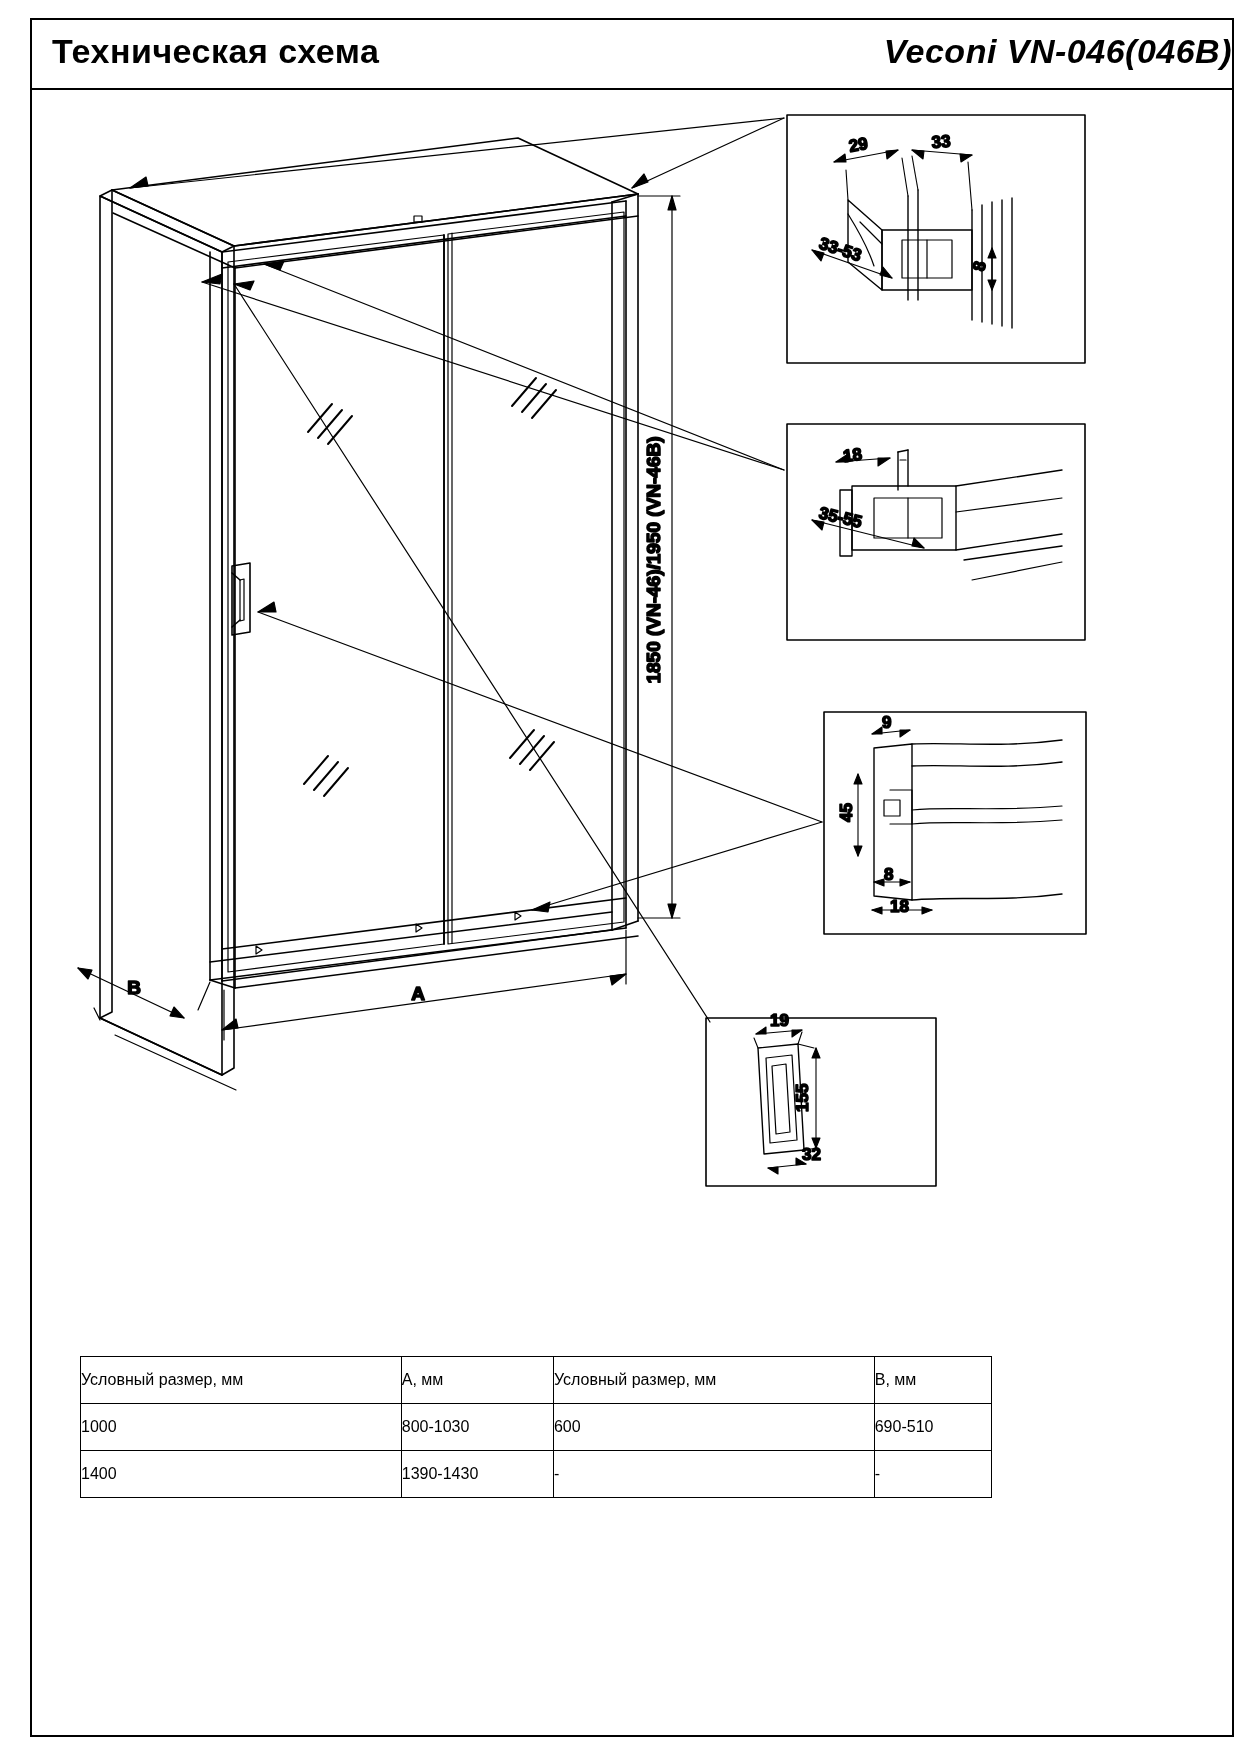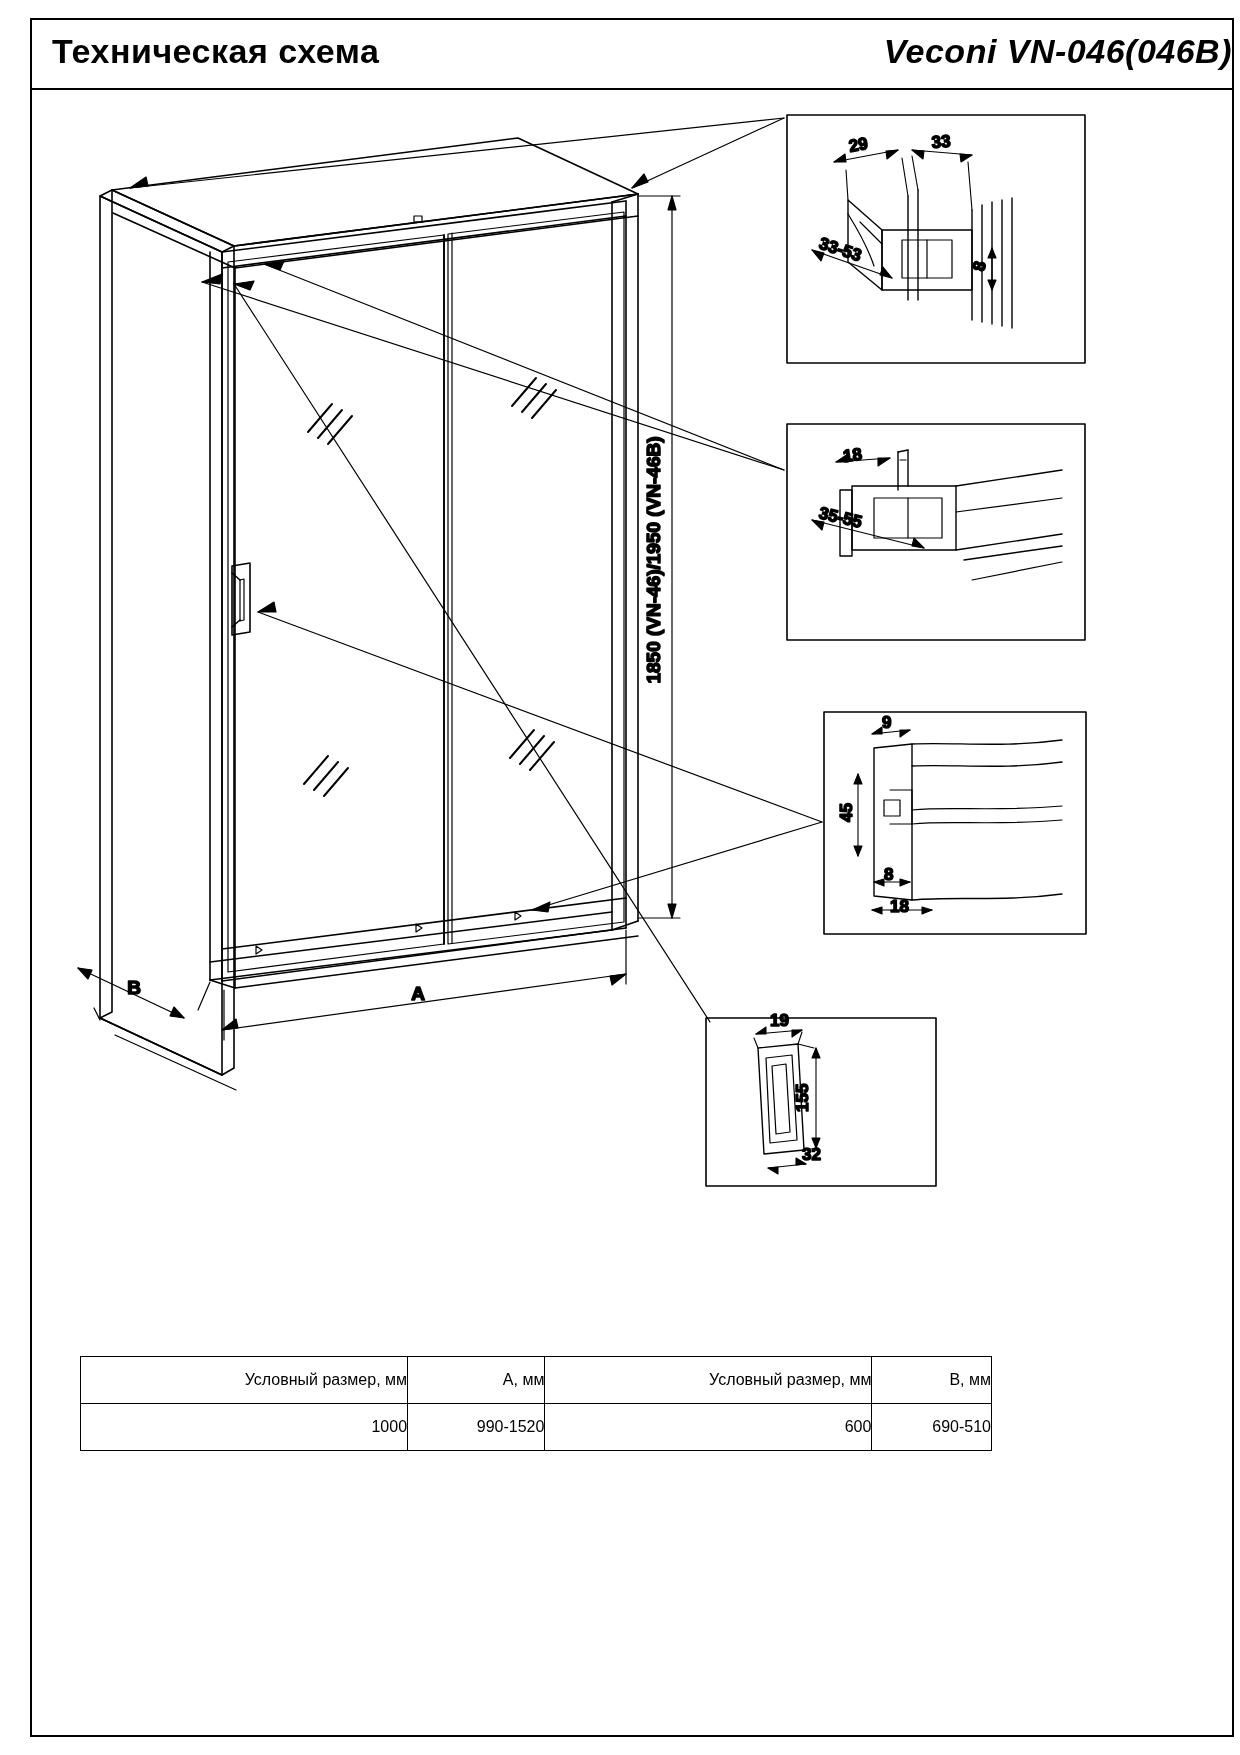--- a/index.html
+++ b/index.html
@@ -6,21 +6,21 @@
   body{font-family:"Liberation Sans", sans-serif;color:#000;}
   #page{position:relative;width:1240px;height:1755px;background:#fff;overflow:hidden;margin-left:12px;}
   .frame{position:absolute;left:18px;top:18px;width:1204px;height:1719px;border:2px solid #000;box-sizing:border-box;}
   .title-bar{position:absolute;left:18px;top:18px;width:1204px;height:72px;border-bottom:2px solid #000;box-sizing:border-box;}
   .title-left{position:absolute;left:40px;top:32px;font-size:34px;font-weight:bold;letter-spacing:0.5px;}
   .title-right{position:absolute;right:20px;top:32px;font-size:34px;font-weight:bold;letter-spacing:0.5px;font-style:italic;}
   svg.draw{position:absolute;left:0;top:0;width:1240px;height:1755px;}
   .lbl{font-family:"Liberation Sans", sans-serif;font-size:17px;font-weight:bold;fill:#000;}
   .lbl-big{font-family:"Liberation Sans", sans-serif;font-size:19px;font-weight:bold;fill:#000;}
   table.spec{position:absolute;left:68px;top:1356px;width:912px;border-collapse:collapse;}
-  table.spec td,table.spec th{border:1px solid #000;height:46px;text-align:right;font-size:16px;font-weight:normal;padding:0;}
+  table.spec td,table.spec th{border:1px solid #000;height:46px;text-align:left;font-size:16px;font-weight:normal;padding:0;}
   table.spec th{font-weight:normal;}
 </style>
 </head>
 <body>
 
 <div id="page">
 
   <div class="frame"></div>
   <div class="title-bar"></div>
   <div class="title-left">Техническая схема</div>
@@ -284,20 +284,26 @@
       <tr>
         <th>Условный размер, мм</th>
         <th>А, мм</th>
         <th>Условный размер, мм</th>
         <th>В, мм</th>
       </tr>
     </thead>
     <tbody>
       <tr>
         <td>1000</td>
-        <td>990-1520</td>
+        <td>800-1030</td>
         <td>600</td>
         <td>690-510</td>
       </tr>
+      <tr>
+        <td>1400</td>
+        <td>1390-1430</td>
+        <td>-</td>
+        <td>-</td>
+      </tr>
     </tbody>
   </table>
 
 </div>
 
 </body></html>

